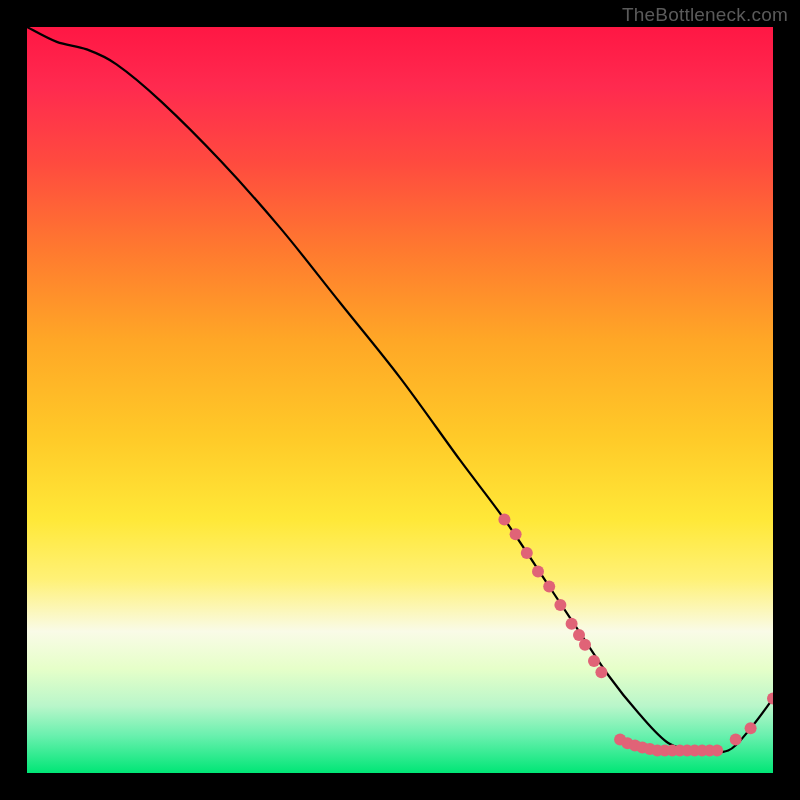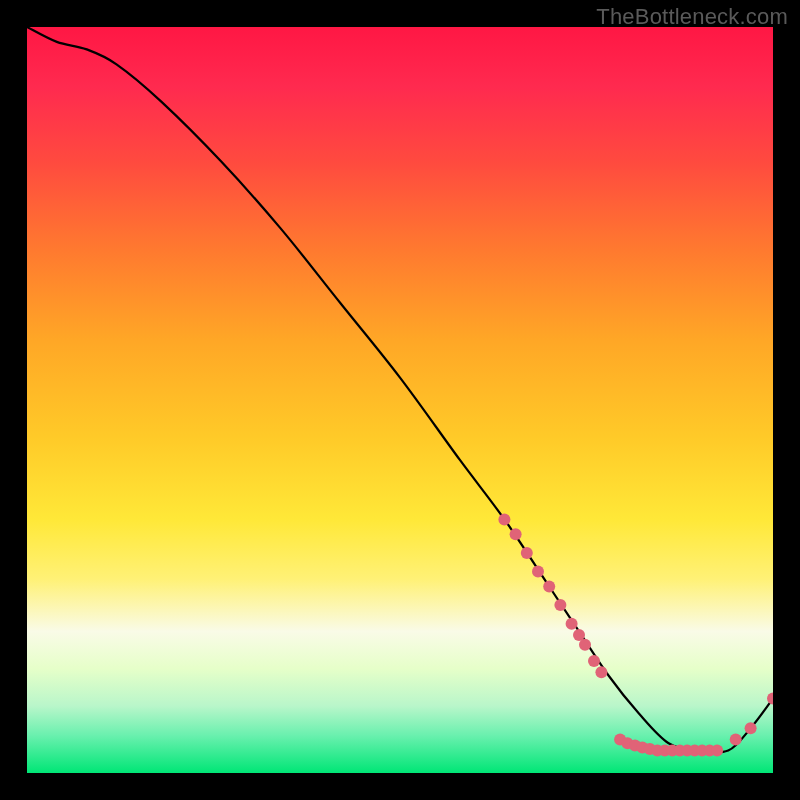--- a/index.html
+++ b/index.html
@@ -37,21 +37,21 @@
   }
   .svg-layer {
     position: absolute;
     inset: 0;
   }
   .watermark {
     position: absolute;
     top: 4px;
     right: 12px;
     font-family: Arial, Helvetica, sans-serif;
-    font-size: 22px;
+    font-size: 19px;
     color: #5a5a5a;
     letter-spacing: 0.2px;
   }
 </style>
 </head>
 <body>
 
 <div class="frame">
   <div class="plot-area">
     <div class="gradient-bg"></div>

